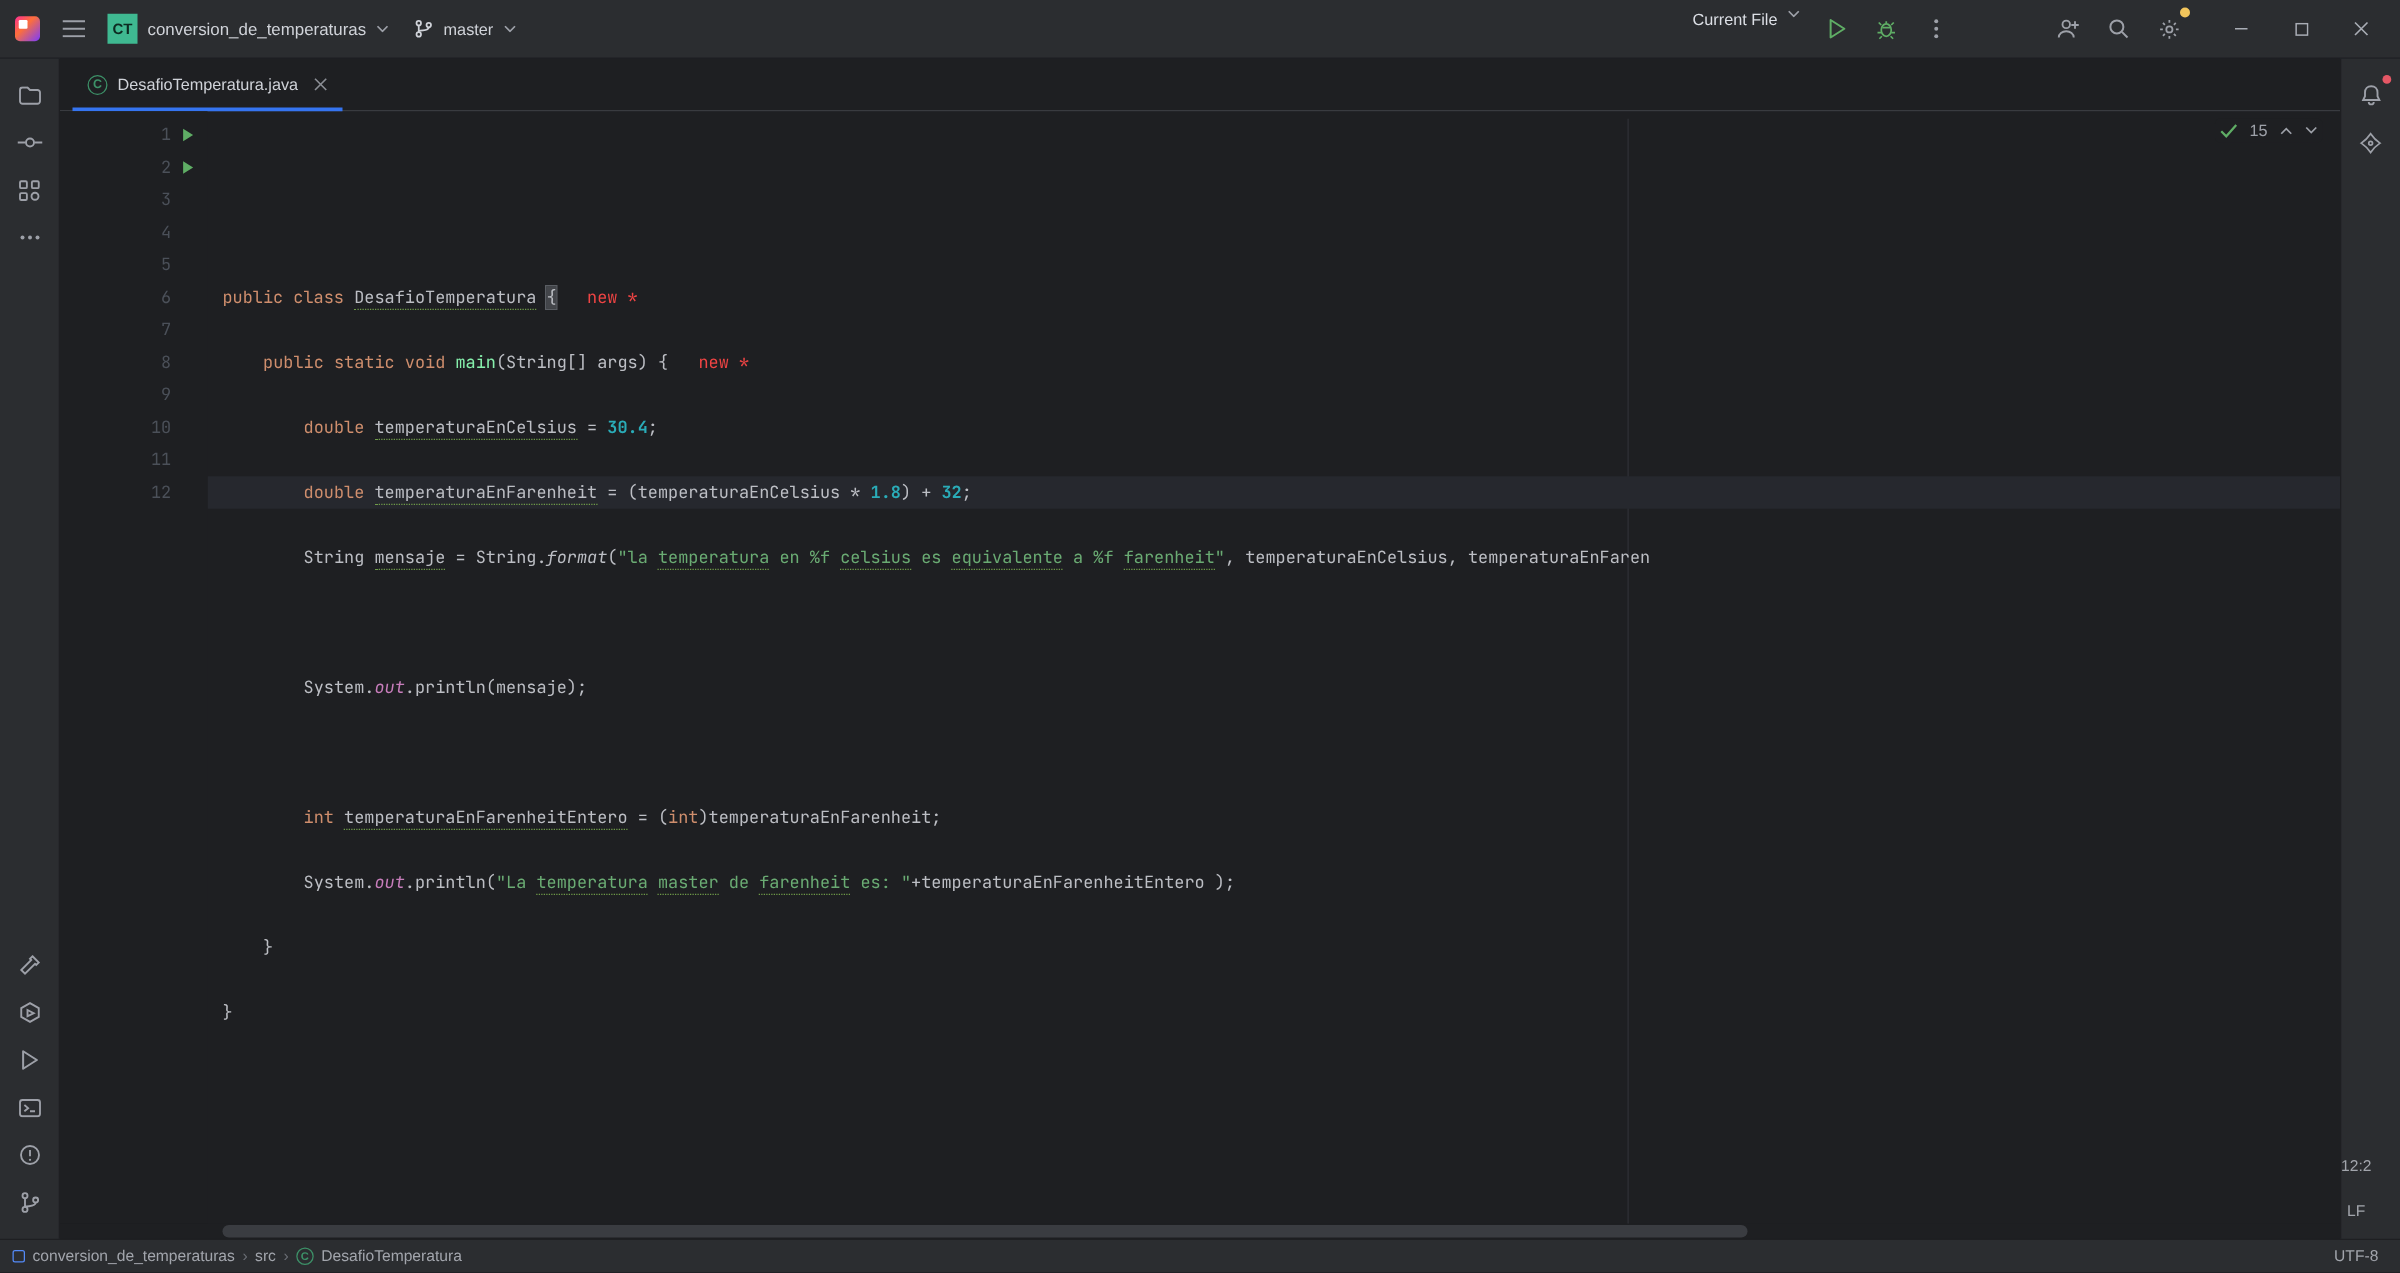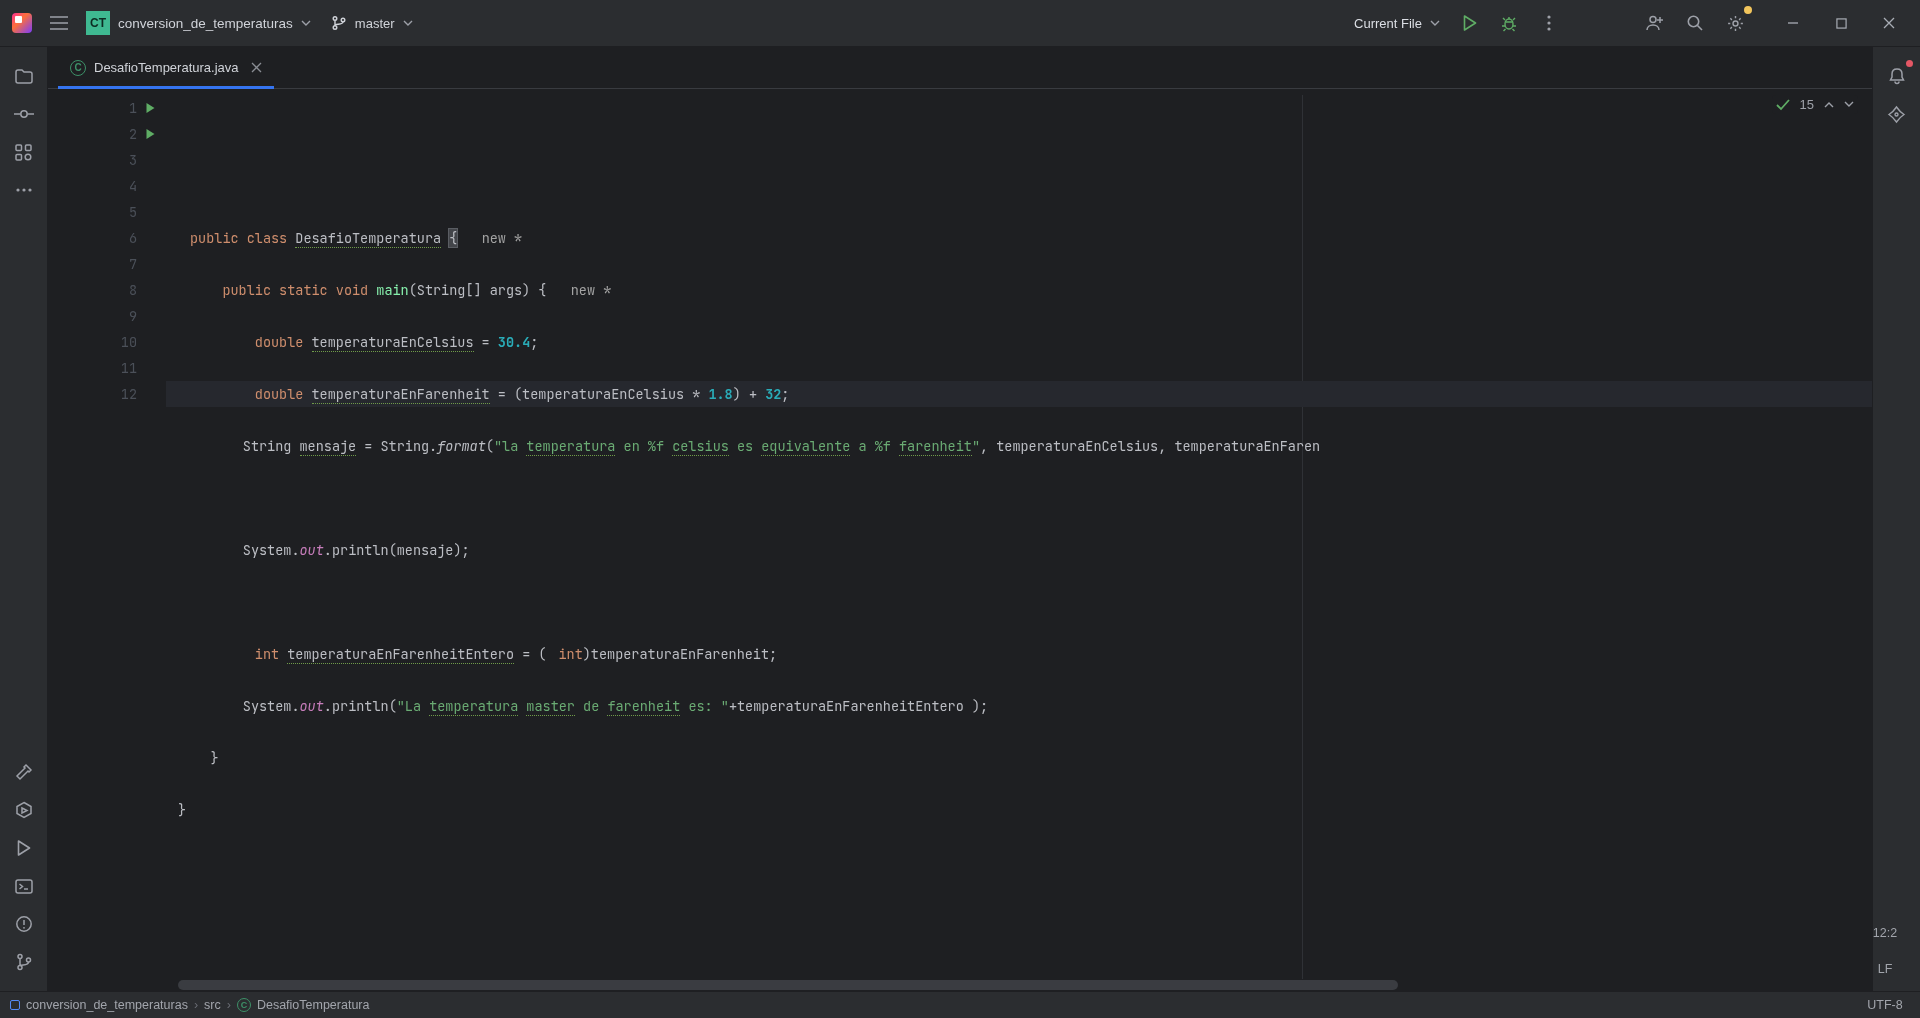--- a/index.html
+++ b/index.html
@@ -29,21 +29,21 @@
   html,body{margin:0;padding:0;width:1920px;height:1018px;background:var(--bg);color:var(--fg);font-family:"Segoe UI",Arial,sans-serif;font-size:13px;overflow:hidden;}
   svg{display:block;}
   .titlebar{height:47px;background:var(--bg-panel);display:flex;align-items:center;padding:0 8px;gap:6px;border-bottom:1px solid #1e1f22;}
   .tb-btn{width:34px;height:34px;display:flex;align-items:center;justify-content:center;border-radius:6px;color:#9da0a8;}
   .proj-chip{display:flex;align-items:center;gap:8px;height:30px;padding:0 6px 0 4px;border-radius:6px;}
   .proj-badge{width:24px;height:24px;border-radius:0;background:#3fb991;color:#0d2b22;font-weight:700;font-size:12px;display:flex;align-items:center;justify-content:center;}
   .proj-name{color:#d0d3d9;font-size:13.5px;}
   .chev{color:#9da0a8;}
   .branch{display:flex;align-items:center;gap:8px;padding:0 8px;height:30px;border-radius:6px;color:#d0d3d9;}
   .spacer{flex:1;}
-  .run-config{display:flex;align-items:center;gap:8px;color:#dcdfe5;height:30px;padding:0 6px;border-radius:6px;}
+  .run-config{display:flex;align-items:flex-start;gap:8px;color:#dcdfe5;height:30px;padding:0 6px;border-radius:6px;}
   .win-ctrls{display:flex;gap:2px;margin-left:12px;}
   .win-btn{width:46px;height:34px;display:flex;align-items:center;justify-content:center;color:#a9adb5;}
   .logo{width:28px;height:28px;display:flex;align-items:center;justify-content:center;}
   .logo-inner{width:20px;height:20px;background:linear-gradient(135deg,#fe2f92 0%,#fd6f3b 40%,#7a3cff 100%);border-radius:4px;position:relative;}
   .logo-inner::after{content:"";position:absolute;left:3px;top:3px;width:7px;height:7px;background:#fff;border-radius:1px;}
   .main{display:flex;height:calc(100% - 47px - 27px);}
   .left-rail{width:48px;background:var(--bg-panel);display:flex;flex-direction:column;align-items:center;padding:12px 0;gap:4px;border-right:1px solid #1e1f22;}
   .rail-btn{width:34px;height:34px;display:flex;align-items:center;justify-content:center;color:#9da0a8;border-radius:6px;}
   .rail-spacer{flex:1;}
   .right-rail{width:48px;background:var(--bg-panel);display:flex;flex-direction:column;align-items:center;padding:12px 0;gap:4px;border-left:1px solid #1e1f22;}
@@ -53,25 +53,25 @@
   .tab.active::after{content:"";position:absolute;left:0;right:0;bottom:-1px;height:3px;background:var(--accent-line);}
   .tab .close{color:#8a8d94;margin-left:4px;}
   .class-icon{width:16px;height:16px;border:1.3px solid #3d9168;border-radius:50%;display:flex;align-items:center;justify-content:center;color:#3d9168;font-size:10px;font-weight:600;line-height:1;}
   .code-wrap{flex:1;display:flex;position:relative;min-height:0;}
   .gutter{width:118px;padding-top:6px;text-align:right;color:var(--gutter);font-family:"JetBrains Mono",Consolas,monospace;font-size:13.5px;line-height:26px;user-select:none;background:#1e1f22;}
   .gutter .row{display:flex;justify-content:flex-end;align-items:center;height:26px;gap:8px;padding-right:10px;}
   .gutter .num{min-width:22px;text-align:right;}
   .run-tri{color:#5fad65;}
   .code{flex:1;padding:6px 0 0 12px;font-family:"JetBrains Mono",Consolas,monospace;font-size:13.5px;line-height:26px;white-space:pre;overflow:hidden;position:relative;min-width:0;}
   .code .line{height:26px;}
-  .kw{color:var(--kw);margin-left:12px;}
+  .kw{color:var(--kw);}
   .it{font-style:italic;}
   .str{color:var(--str);}
   .numc{color:var(--num);font-weight:bold;}
-  .fade{color:#a3a3a3;}
+  .fade{color:#ef4444;}
   .u{border-bottom:1px dotted var(--underline);padding-bottom:0;}
   .caret-line{position:absolute;left:0;top:calc(6px + 26px*11);height:26px;width:100%;background:#26282e;z-index:0;}
   .code .content{position:relative;z-index:1;}
   .code .guide{position:absolute;top:6px;left:1136px;width:0;height:100%;border-left:1px solid #2f3136;z-index:0;}
   .code .cursor-brace{background:#43454a;outline:1px solid #5a5d63;}
   .insp{position:absolute;top:6px;right:14px;display:flex;align-items:center;gap:10px;color:#9da0a8;z-index:3;background:#1e1f22;padding:2px 4px;border-radius:4px;}
   .insp .chk{color:#5fad65;}
   .hscroll{height:12px;background:#1e1f22;position:relative;margin-top:auto;}
   .hscroll .thumb{position:absolute;left:130px;top:1px;height:10px;width:1220px;background:#3a3c41;border-radius:5px;}
   .statusbar{height:27px;background:var(--bg-panel);display:flex;align-items:center;gap:10px;padding:0 10px;font-size:12.5px;color:#a2a5ac;border-top:1px solid #1e1f22;}

